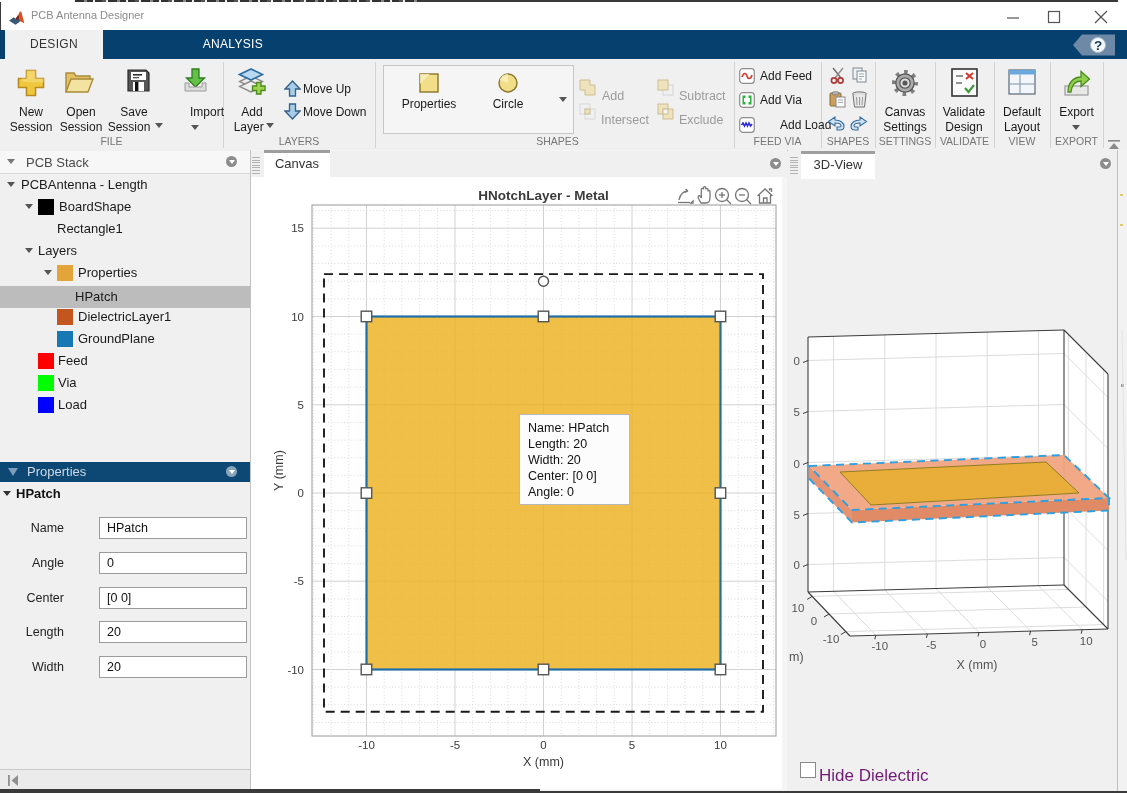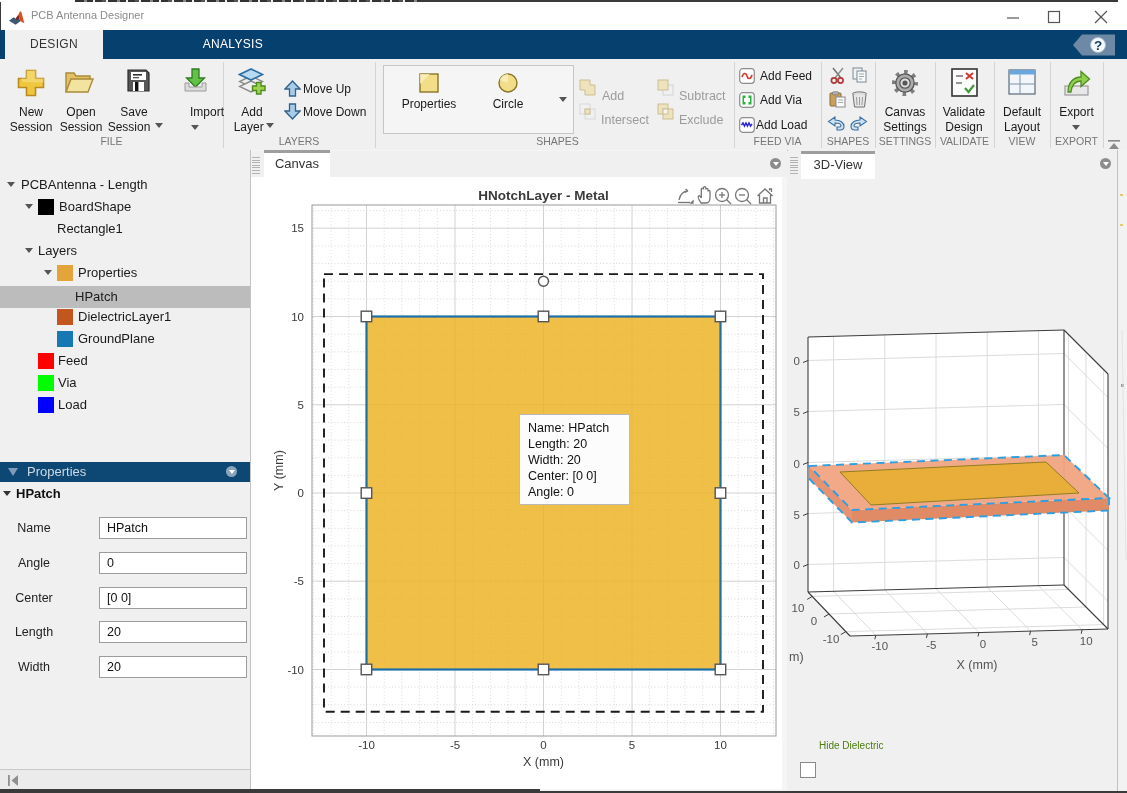--- a/index.html
+++ b/index.html
@@ -36,21 +36,21 @@
   .tri-down{width:0;height:0;border-top:5px solid #555;border-left:4px solid transparent;border-right:4px solid transparent;}
   .kebab{position:absolute;width:11px;height:11px;border-radius:6px;background:#8c8c8c;}
   .kebab:after{content:"";position:absolute;left:2.5px;top:3.5px;width:0;height:0;
      border-top:4px solid #fff;border-left:3px solid transparent;border-right:3px solid transparent;}
   .trow{position:absolute;left:0;width:250px;height:22px;font-size:13px;color:#1a1a1a;}
   .trow .txt{position:absolute;top:3px;}
   .sw{position:absolute;top:3px;width:16px;height:16px;}
   
   #prophead{position:absolute;left:0;top:312px;width:250px;height:20px;background:#0d4875;}
   #prophead span{position:absolute;left:27px;top:2px;font-size:13px;color:#cdd9e4;}
-  .plabel{position:absolute;width:60px;text-align:center;font-size:12.5px;color:#222;}
+  .plabel{position:absolute;width:60px;text-align:right;font-size:12.5px;color:#222;}
   .pinput{position:absolute;left:99px;width:139px;height:20px;background:#fff;border:1px solid #9c9c9c;
      font-size:12.5px;color:#111;padding:0 0 0 7px;line-height:20px;}
   #botbar{position:absolute;left:0;top:619px;width:250px;height:20px;background:#ebebeb;border-top:1px solid #c9c9c9;}
   
   #canvaspanel{position:absolute;left:251px;top:0;width:536px;height:643px;background:#f5f5f5;}
   #canvastabs{position:absolute;left:0;top:1px;width:536px;height:26px;background:#f0f0f0;}
   #canvastab{position:absolute;left:13px;top:0;width:66px;height:26px;background:#fff;border-top:3px solid #9e9e9e;
      font-size:13px;color:#333;text-align:center;line-height:22px;}
   #canvasarea{position:absolute;left:0;top:27px;width:531px;height:612px;background:#fff;}
   
@@ -202,21 +202,21 @@
     <svg class="ic" style="left:739px;top:33px" width="16" height="16" viewBox="0 0 16 16">
       <rect x=".7" y=".7" width="14.6" height="14.6" rx="3" fill="#fdfdfd" stroke="#8e8e8e" stroke-width="1.2"></rect>
       <path d="M3.5 3.5 h3 v2.5 h-1.5 v4 h1.5 v2.5 h-3 Z" fill="#27b43c"></path>
       <path d="M12.5 3.5 h-3 v2.5 h1.5 v4 h-1.5 v2.5 h3 Z" fill="#27b43c"></path>
     </svg>
     <div class="blabel" style="left:760px;top:34px;width:50px;text-align:left">Add Via</div>
     <svg class="ic" style="left:739px;top:58px" width="16" height="16" viewBox="0 0 16 16">
       <rect x=".7" y=".7" width="14.6" height="14.6" rx="3" fill="#fdfdfd" stroke="#8e8e8e" stroke-width="1.2"></rect>
       <path d="M2.5 8 l1.5-2 1.5 3 1.5-3 1.5 3 1.5-3 1.5 3 1.5-2" fill="none" stroke="#2a2ae0" stroke-width="1.6"></path>
     </svg>
-    <div class="blabel" style="left:756px;top:59px;width:54px;text-align:left">Add Load</div>
+    <div class="blabel" style="left:780px;top:59px;width:54px;text-align:left">Add Load</div>
 
     <svg class="ic" style="left:830px;top:8px" width="16" height="17" viewBox="0 0 16 17">
       <line x1="3" y1="1" x2="11" y2="11" stroke="#6b6b6b" stroke-width="1.4"></line>
       <line x1="13" y1="1" x2="5" y2="11" stroke="#8d8d8d" stroke-width="1.4"></line>
       <circle cx="4" cy="13.5" r="2.6" fill="none" stroke="#b03a3a" stroke-width="1.7"></circle>
       <circle cx="10.5" cy="13.5" r="2.6" fill="none" stroke="#b03a3a" stroke-width="1.7"></circle>
     </svg>
     <svg class="ic" style="left:852px;top:8px" width="16" height="16" viewBox="0 0 16 16">
       <rect x="1" y="1" width="9" height="11" fill="#eef2f5" stroke="#7d8994" stroke-width="1"></rect>
       <rect x="5" y="4" width="9" height="11" fill="#f8fafc" stroke="#7d8994" stroke-width="1"></rect>
@@ -282,20 +282,25 @@
     <div class="abs tri-down" style="left:266px;top:64px;"></div>
 
     <svg class="ic" style="left:1106px;top:80px" width="16" height="12" viewBox="0 0 16 12">
       <rect x="2" y="1" width="12" height="1.6" fill="#8a8a8a"></rect>
       <path d="M8 4 L13 10 L3 10 Z" fill="#8a8a8a"></path>
     </svg>
   </div>
   <div id="main">
     <div id="mainline"></div>
     <div id="leftpanel">
+      <div id="pcbhead">
+        <div class="abs tri-down" style="left:7px;top:8px;border-top-color:#777"></div>
+        <span>PCB Stack</span>
+        <div class="kebab" style="left:226px;top:5px"></div>
+      </div>
       <div class="trow" style="top:24px">
           <div class="abs tri-down" style="left:7px;top:8px"></div>
           <span class="txt" style="left:21px">PCBAntenna - Length</span>
         </div>
       <div class="trow" style="top:46px">
           <div class="abs tri-down" style="left:25px;top:8px"></div>
           <div class="sw" style="left:38px;background:#000"></div>
           <span class="txt" style="left:59px">BoardShape</span>
         </div>
       <div class="trow" style="top:68px">
@@ -559,21 +564,21 @@
               <line x1="36.0" y1="441.0" x2="41.0" y2="438.0"></line>
               <line x1="52.8" y1="458.6" x2="57.8" y2="455.6"></line>
               <line x1="86.8" y1="463.3" x2="87.8" y2="459.3"></line>
               <line x1="138.4" y1="461.9" x2="139.4" y2="457.9"></line>
               <line x1="190.0" y1="460.5" x2="191.0" y2="456.5"></line>
               <line x1="241.6" y1="459.1" x2="242.6" y2="455.1"></line>
               <line x1="293.2" y1="457.7" x2="294.2" y2="453.7"></line>
             </g>
           </svg></div>
       <div class="abs" style="left:12px;top:612px;width:14px;height:14px;background:#fff;border:1px solid #8a8a8a"></div>
-      <div class="abs" style="left:31px;top:590px;font-size:10px;color:#4d7c0f">Hide Dielectric</div>
+      <div class="abs" style="left:31px;top:616px;font-size:17px;color:#701a75">Hide Dielectric</div>
     </div>
      <div id="sliver">
       <svg class="abs" style="left:0;top:0" width="10" height="643" viewBox="0 0 10 643">
         <rect x="2" y="44" width="3" height="2" fill="#e3c96a"></rect>
         <rect x="2" y="74" width="3" height="2" fill="#e3c96a"></rect>
         <rect x="3" y="234" width="3" height="3" fill="#9a9a9a"></rect>
         <line x1="4" y1="180" x2="8" y2="410" stroke="#e3e3e3" stroke-width="1"></line>
       </svg>
     </div>
   </div>

